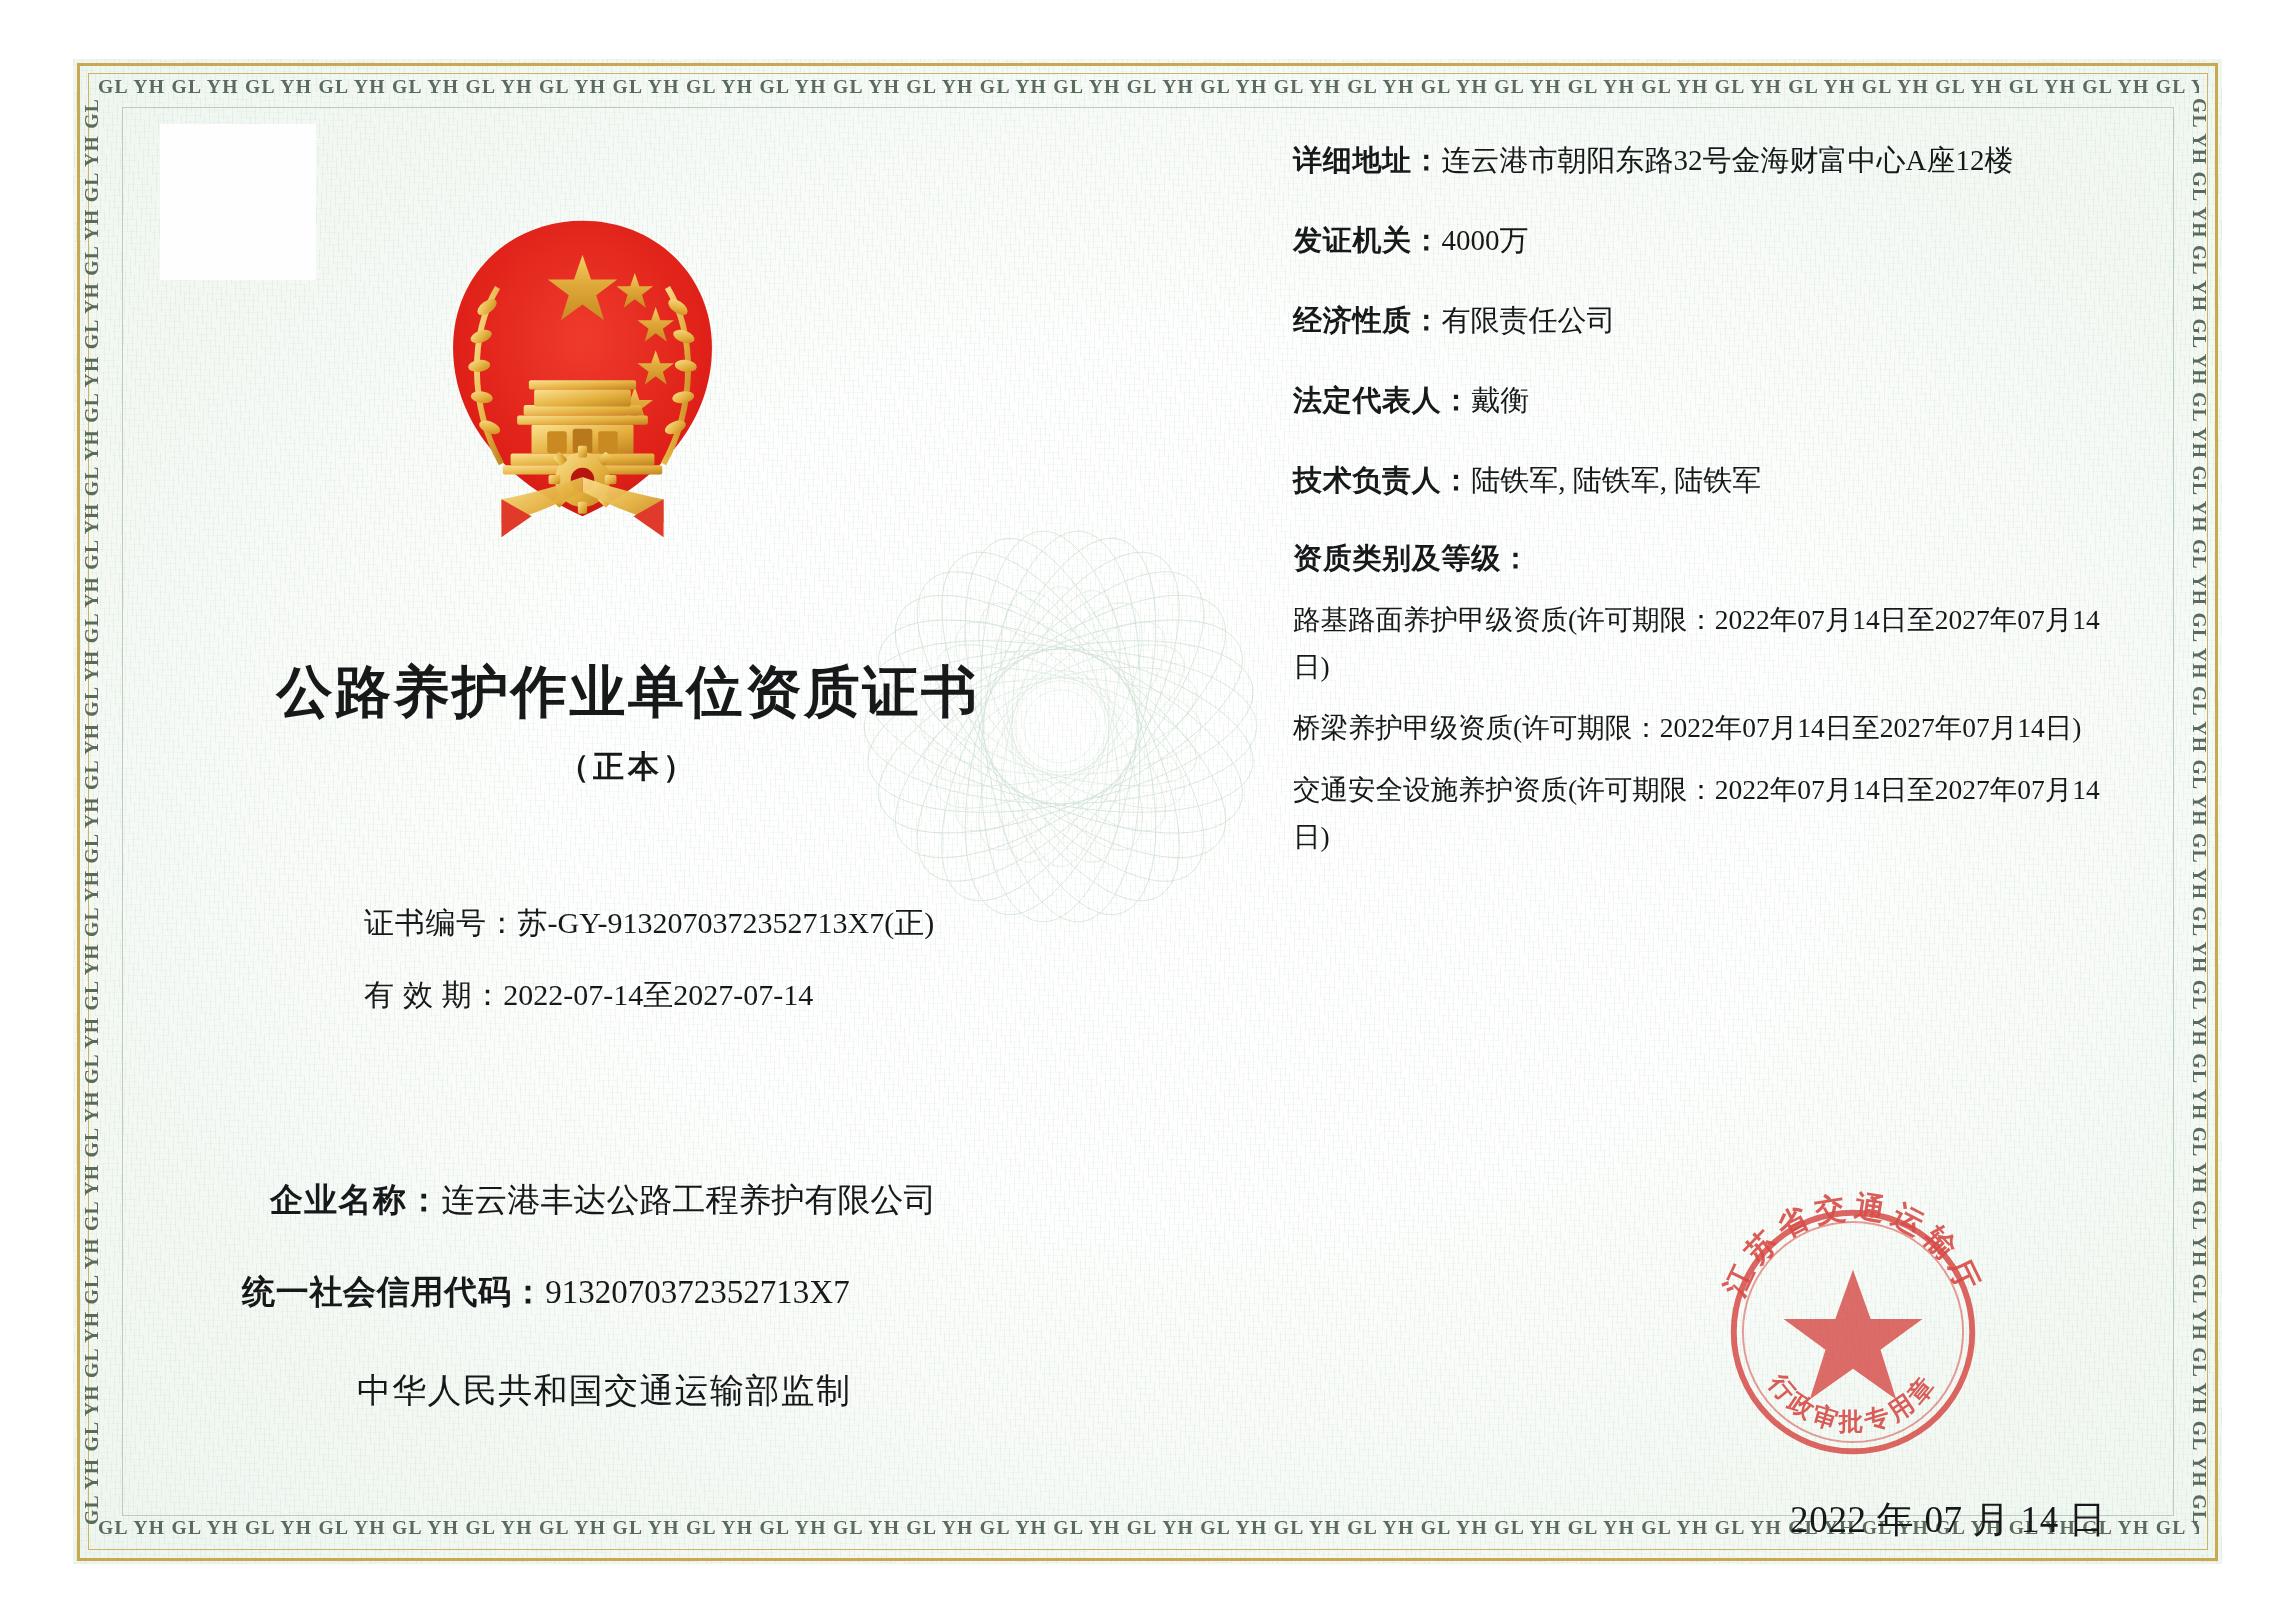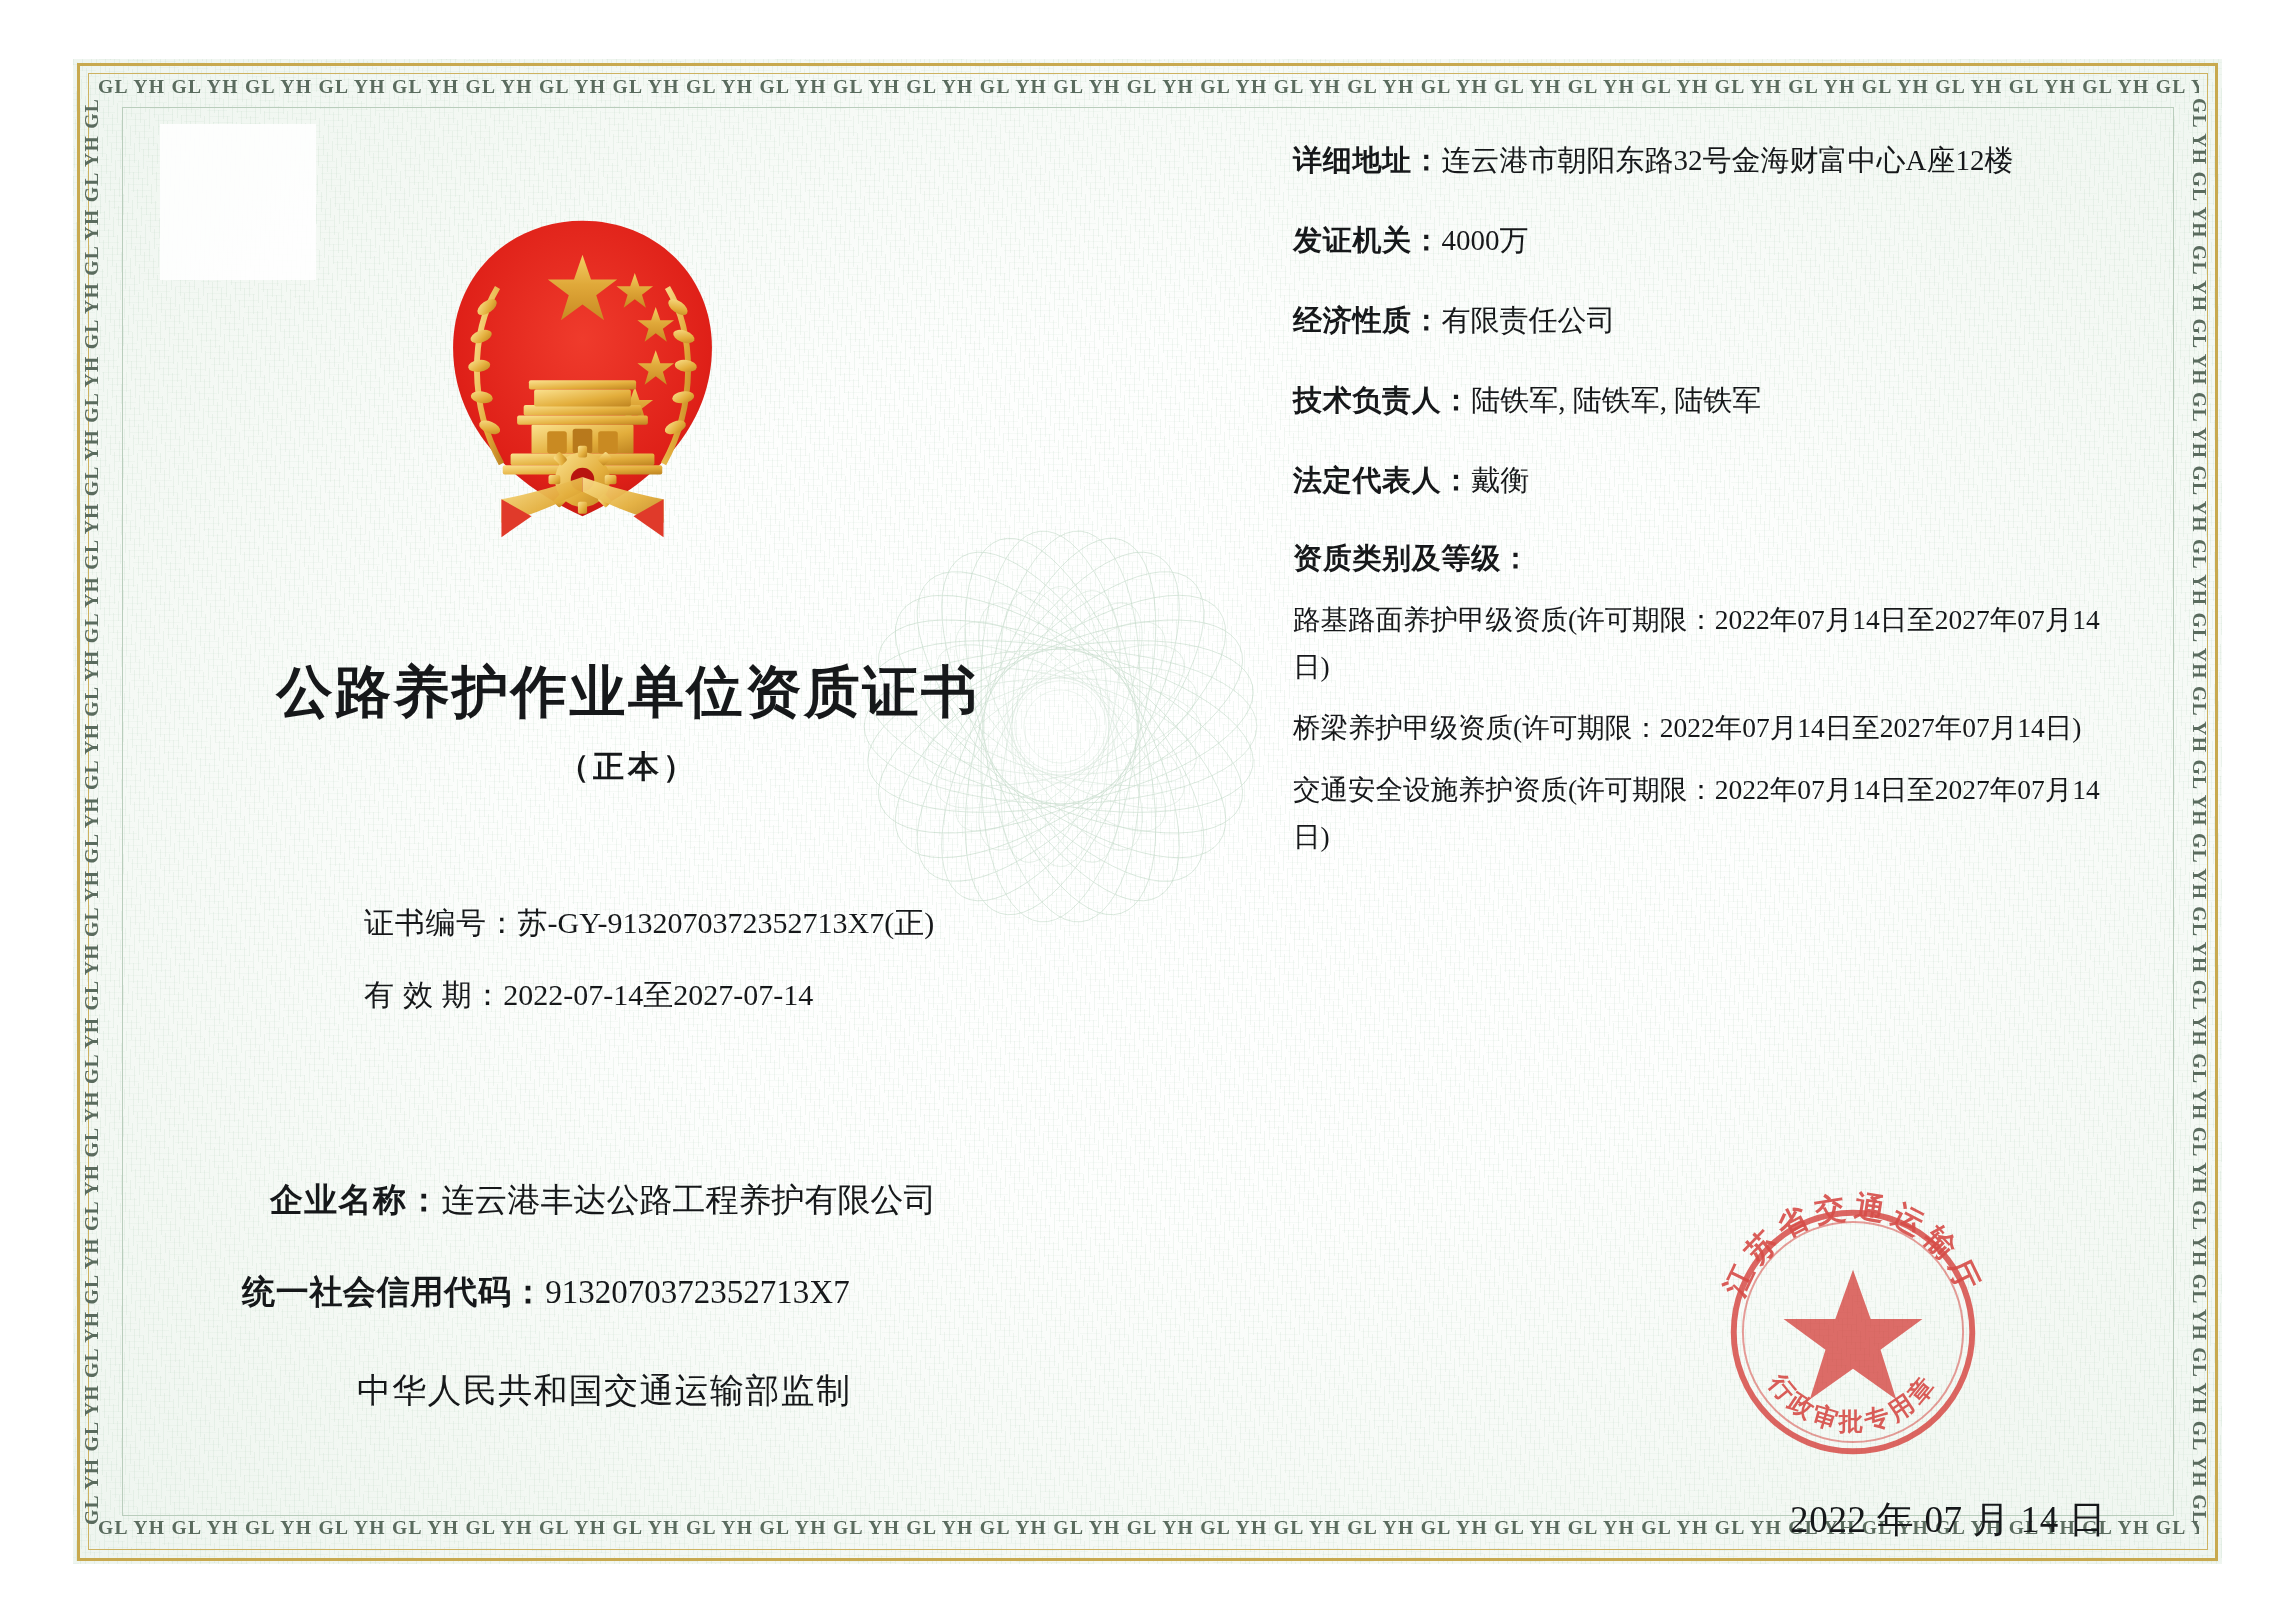--- a/index.html
+++ b/index.html
@@ -453,25 +453,25 @@
 
     <div class="r-row">
       <span class="k">发证机关：</span><span class="v">4000万</span>
     </div>
 
     <div class="r-row">
       <span class="k">经济性质：</span><span class="v">有限责任公司</span>
     </div>
 
     <div class="r-row">
+      <span class="k">法定代表人：</span><span class="v">戴衡</span>
+    </div>
+
+    <div class="r-row">
       <span class="k">技术负责人：</span><span class="v">陆铁军, 陆铁军, 陆铁军</span>
-    </div>
-
-    <div class="r-row">
-      <span class="k">法定代表人：</span><span class="v">戴衡</span>
     </div>
 
     <div class="qual-head">资质类别及等级：</div>
 
     <div class="qual-item">路基路面养护甲级资质(许可期限：2022年07月14日至2027年07月14日)</div>
     <div class="qual-item">桥梁养护甲级资质(许可期限：2022年07月14日至2027年07月14日)</div>
     <div class="qual-item">交通安全设施养护资质(许可期限：2022年07月14日至2027年07月14日)</div>
   </div>
 
   <div class="seal">

